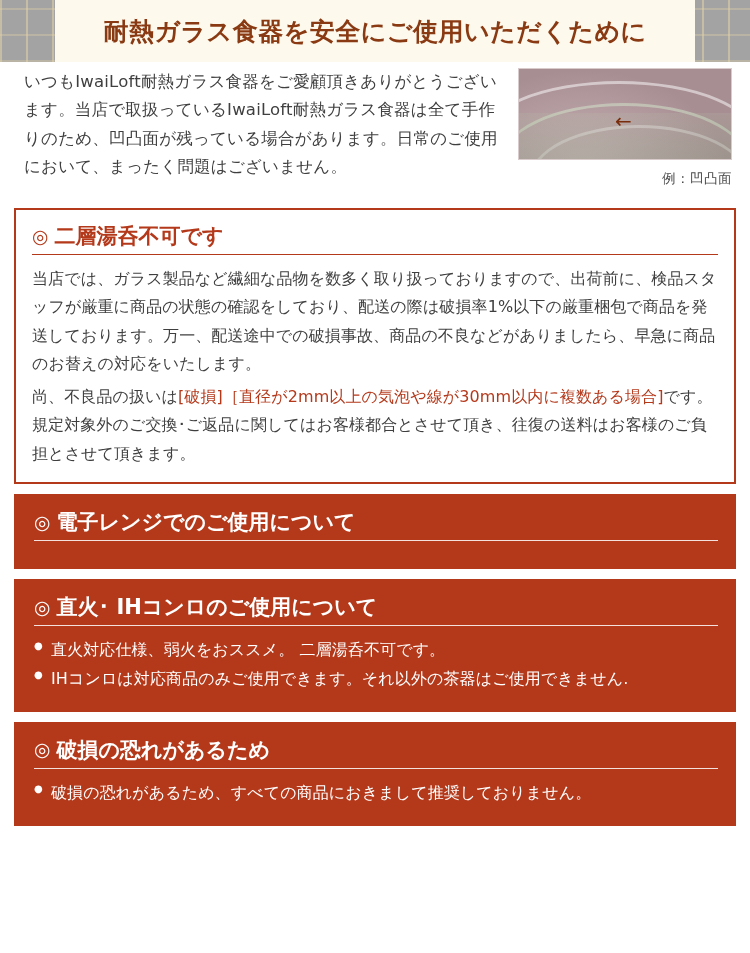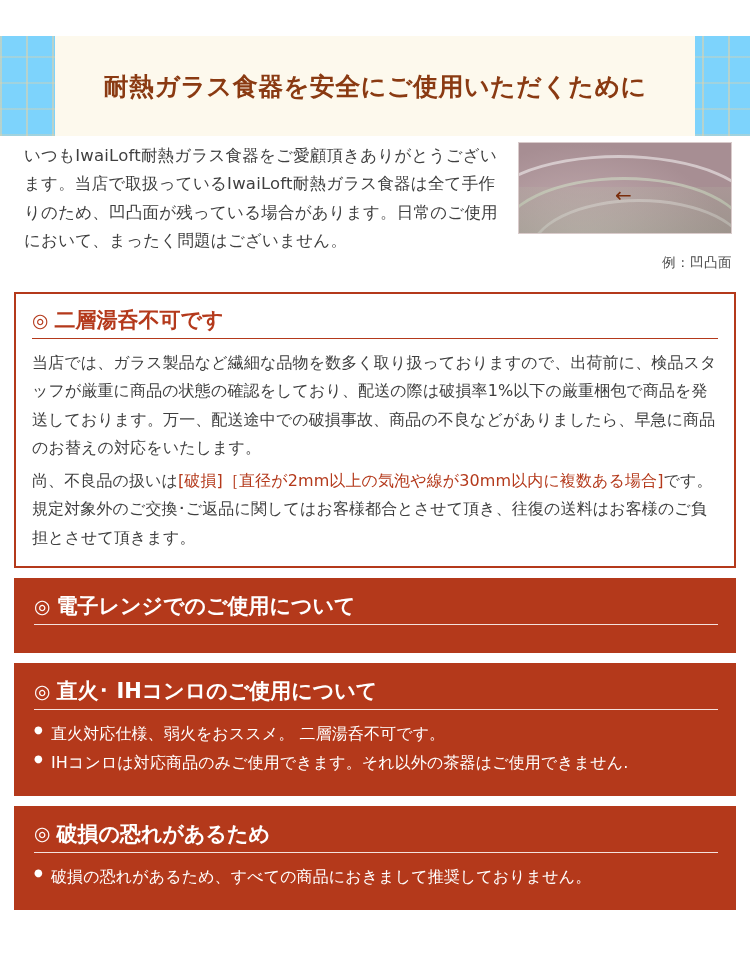--- a/index.html
+++ b/index.html
@@ -12,24 +12,23 @@
     height: 953px;
     background: #ffffff;
     font-family: "DejaVu Sans", "Liberation Sans", sans-serif;
     color: #3a3a3a;
     overflow: hidden;
   }
 
   
   .header {
     position: relative;
-    height: 100px;
-    background: #7dd3fc;
+    height: 62px;
+    background: #a3a3a3;
     overflow: hidden;
-    margin-top: 36px;
   }
   .header-pattern {
     position: absolute;
     inset: 0;
     background-image:
       repeating-linear-gradient(90deg, rgba(226,210,168,0.55) 0 2px, rgba(0,0,0,0) 2px 26px),
       repeating-linear-gradient(0deg, rgba(226,210,168,0.35) 0 2px, rgba(0,0,0,0) 2px 26px);
   }
   .header-inner {
     position: absolute;
@@ -93,21 +92,21 @@
   }
   .figure-arrow {
     position: absolute;
     left: 96px;
     top: 42px;
     font-size: 20px;
     color: #7a2d0c;
     line-height: 1;
   }
   .figure-caption {
-    margin-top: 20px;
+    margin-top: 10px;
     text-align: right;
     font-size: 13.5px;
     color: #4a4a4a;
     letter-spacing: 0.5px;
   }
 
   
   .section {
     margin: 10px 14px 0 14px;
     border: 2px solid #b4391b;

